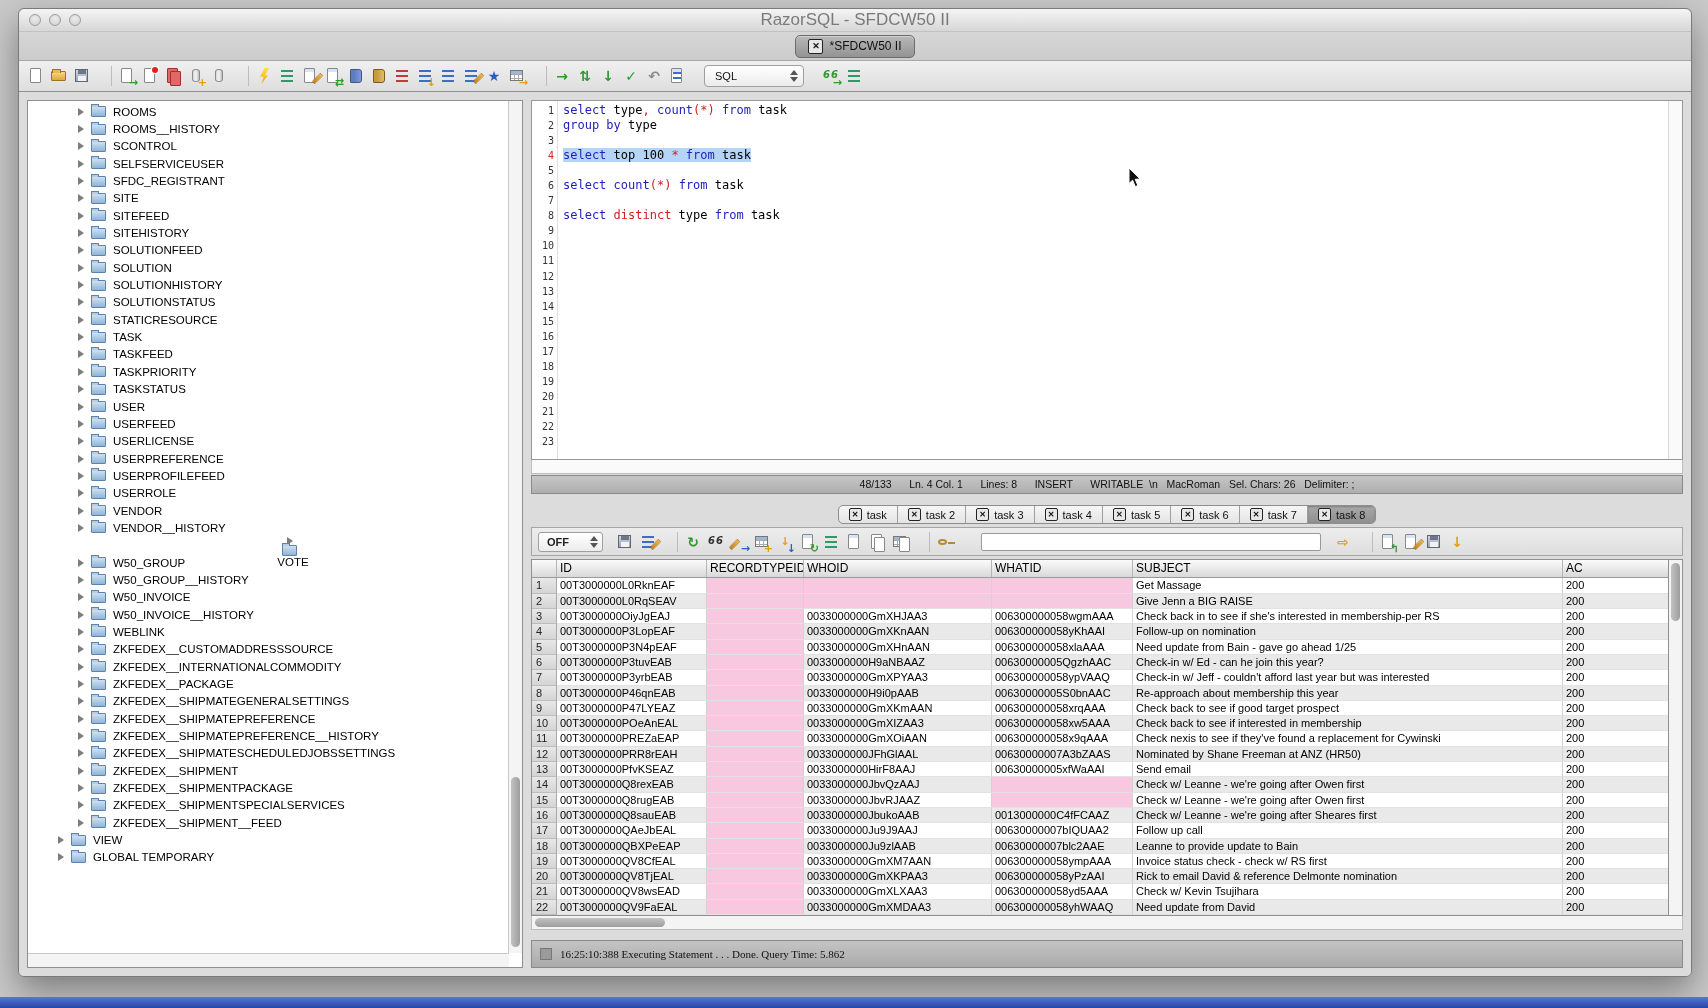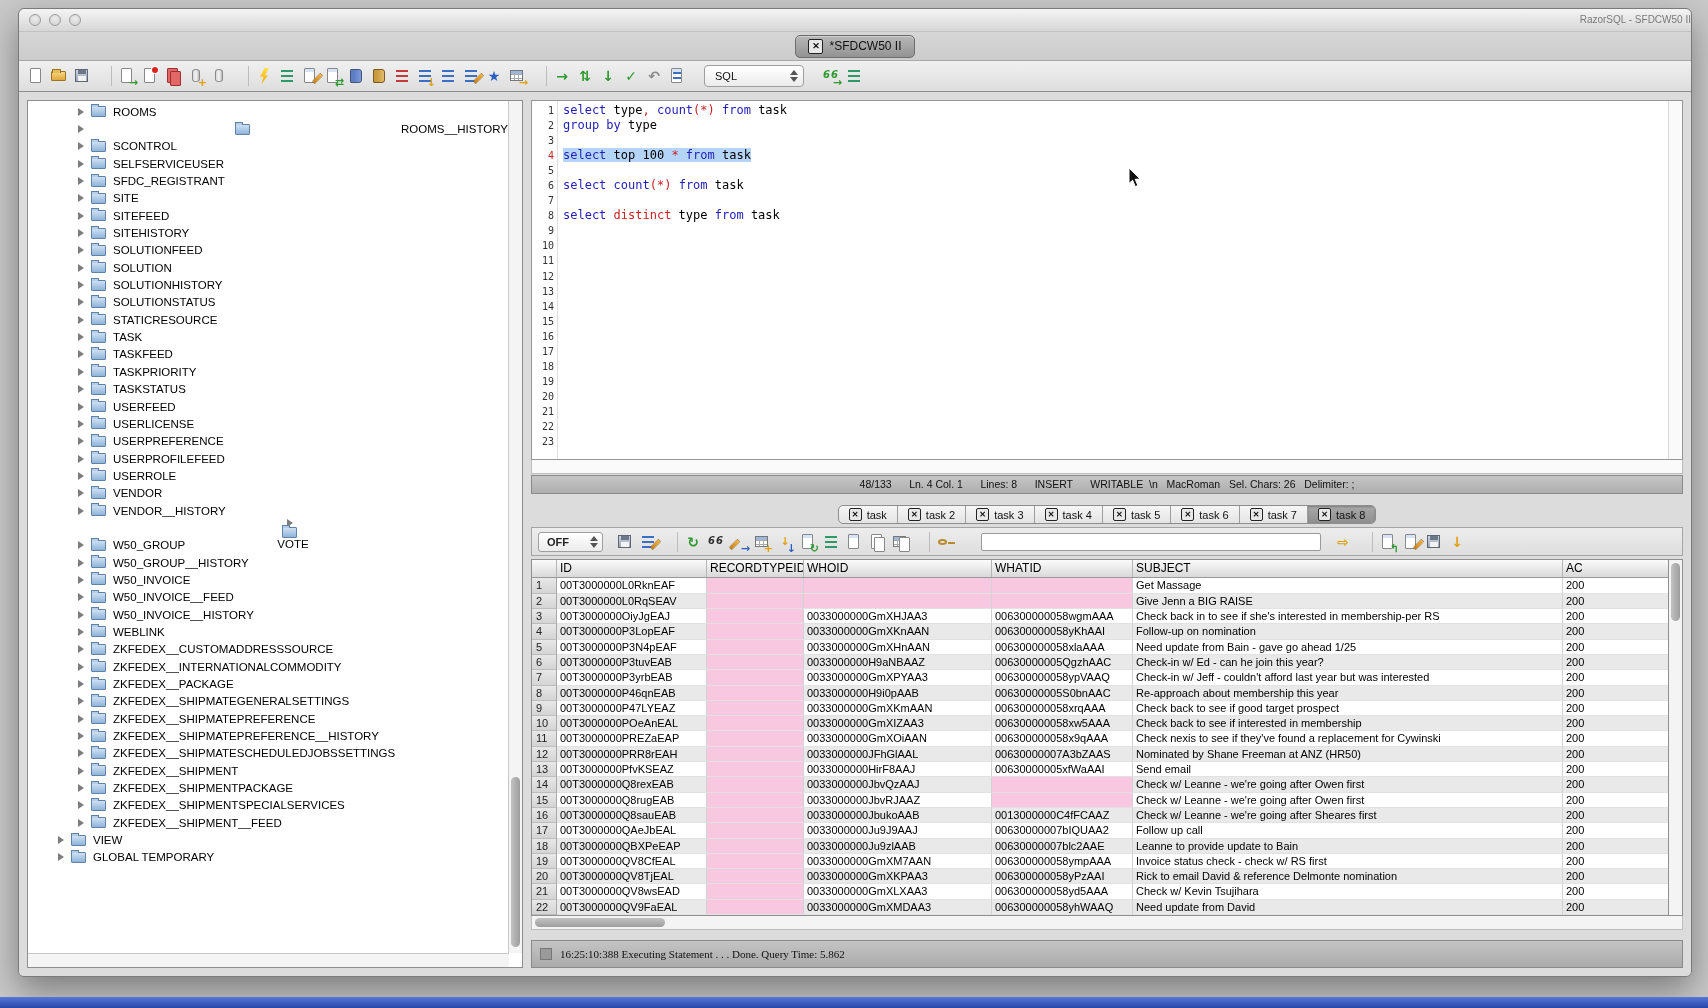--- a/index.html
+++ b/index.html
@@ -17,21 +17,21 @@
     border:1px solid #7a7a7a;border-radius:6px;
     background:#dcdcdc;box-shadow:0 14px 34px rgba(0,0,0,.38);
     display:flex;flex-direction:column;overflow:hidden;}
   .titlebar{height:22px;flex:none;position:relative;
     background:linear-gradient(#f4f4f4,#d7d7d7);
     border-bottom:1px solid #c2c2c2;border-radius:6px 6px 0 0;}
   .traffic{position:absolute;left:10px;top:5px;display:flex;gap:8px;}
   .tl{width:12px;height:12px;border-radius:50%;
     background:radial-gradient(circle at 50% 35%,#ececec,#cfcfcf);
     border:1px solid #9b9b9b;box-sizing:border-box;}
-  .wtitle{text-align:right;font-size:10px;line-height:22px;color:#7a7a7a;}
+  .wtitle{text-align:center;font-size:17px;line-height:22px;color:#7a7a7a;}
   .tabstrip{height:28px;flex:none;position:relative;
     background:linear-gradient(#d6d6d6,#cccccc);
     border-bottom:1px solid #a8a8a8;display:flex;justify-content:center;align-items:center;}
   .doctab{display:inline-flex;align-items:center;gap:6px;padding:3px 12px;
     background:linear-gradient(#b8b8b8,#939393);
     border:1px solid #6c6c6c;border-radius:5px;
     font-size:12px;color:#111;box-shadow:inset 0 1px 0 rgba(255,255,255,.35);}
   .cbox{display:inline-flex;align-items:center;justify-content:center;
     width:13px;height:13px;border:1.5px solid #222;border-radius:2px;
     background:#e8e8e8;font-size:9px;line-height:1;color:#111;font-weight:bold;}
@@ -308,21 +308,21 @@
 
   <div class="wbody">
 
     <div class="leftpanel">
       <div class="tree" id="tree-list">
           <div class="tree-row" style="padding-left: 48px;">
             <span class="tri"></span>
             <span class="tfolder"></span>
             <span>ROOMS</span>
           </div>
-          <div class="tree-row" style="padding-left: 48px; justify-content: space-between;">
+          <div class="tree-row" style="padding-left: 48px;">
             <span class="tri"></span>
             <span class="tfolder"></span>
             <span>ROOMS__HISTORY</span>
           </div>
           <div class="tree-row" style="padding-left: 48px;">
             <span class="tri"></span>
             <span class="tfolder"></span>
             <span>SCONTROL</span>
           </div>
           <div class="tree-row" style="padding-left: 48px;">
@@ -391,20 +391,25 @@
             <span>TASKPRIORITY</span>
           </div>
           <div class="tree-row" style="padding-left: 48px;">
             <span class="tri"></span>
             <span class="tfolder"></span>
             <span>TASKSTATUS</span>
           </div>
           <div class="tree-row" style="padding-left: 48px;">
             <span class="tri"></span>
             <span class="tfolder"></span>
+            <span>USER</span>
+          </div>
+          <div class="tree-row" style="padding-left: 48px;">
+            <span class="tri"></span>
+            <span class="tfolder"></span>
             <span>USERFEED</span>
           </div>
           <div class="tree-row" style="padding-left: 48px;">
             <span class="tri"></span>
             <span class="tfolder"></span>
             <span>USERLICENSE</span>
           </div>
           <div class="tree-row" style="padding-left: 48px;">
             <span class="tri"></span>
             <span class="tfolder"></span>
@@ -442,25 +447,20 @@
           </div>
           <div class="tree-row" style="padding-left: 48px;">
             <span class="tri"></span>
             <span class="tfolder"></span>
             <span>W50_GROUP__HISTORY</span>
           </div>
           <div class="tree-row" style="padding-left: 48px;">
             <span class="tri"></span>
             <span class="tfolder"></span>
             <span>W50_INVOICE</span>
-          </div>
-          <div class="tree-row" style="padding-left: 48px;">
-            <span class="tri"></span>
-            <span class="tfolder"></span>
-            <span>W50_INVOICE__FEED</span>
           </div>
           <div class="tree-row" style="padding-left: 48px;">
             <span class="tri"></span>
             <span class="tfolder"></span>
             <span>W50_INVOICE__HISTORY</span>
           </div>
           <div class="tree-row" style="padding-left: 48px;">
             <span class="tri"></span>
             <span class="tfolder"></span>
             <span>WEBLINK</span>

